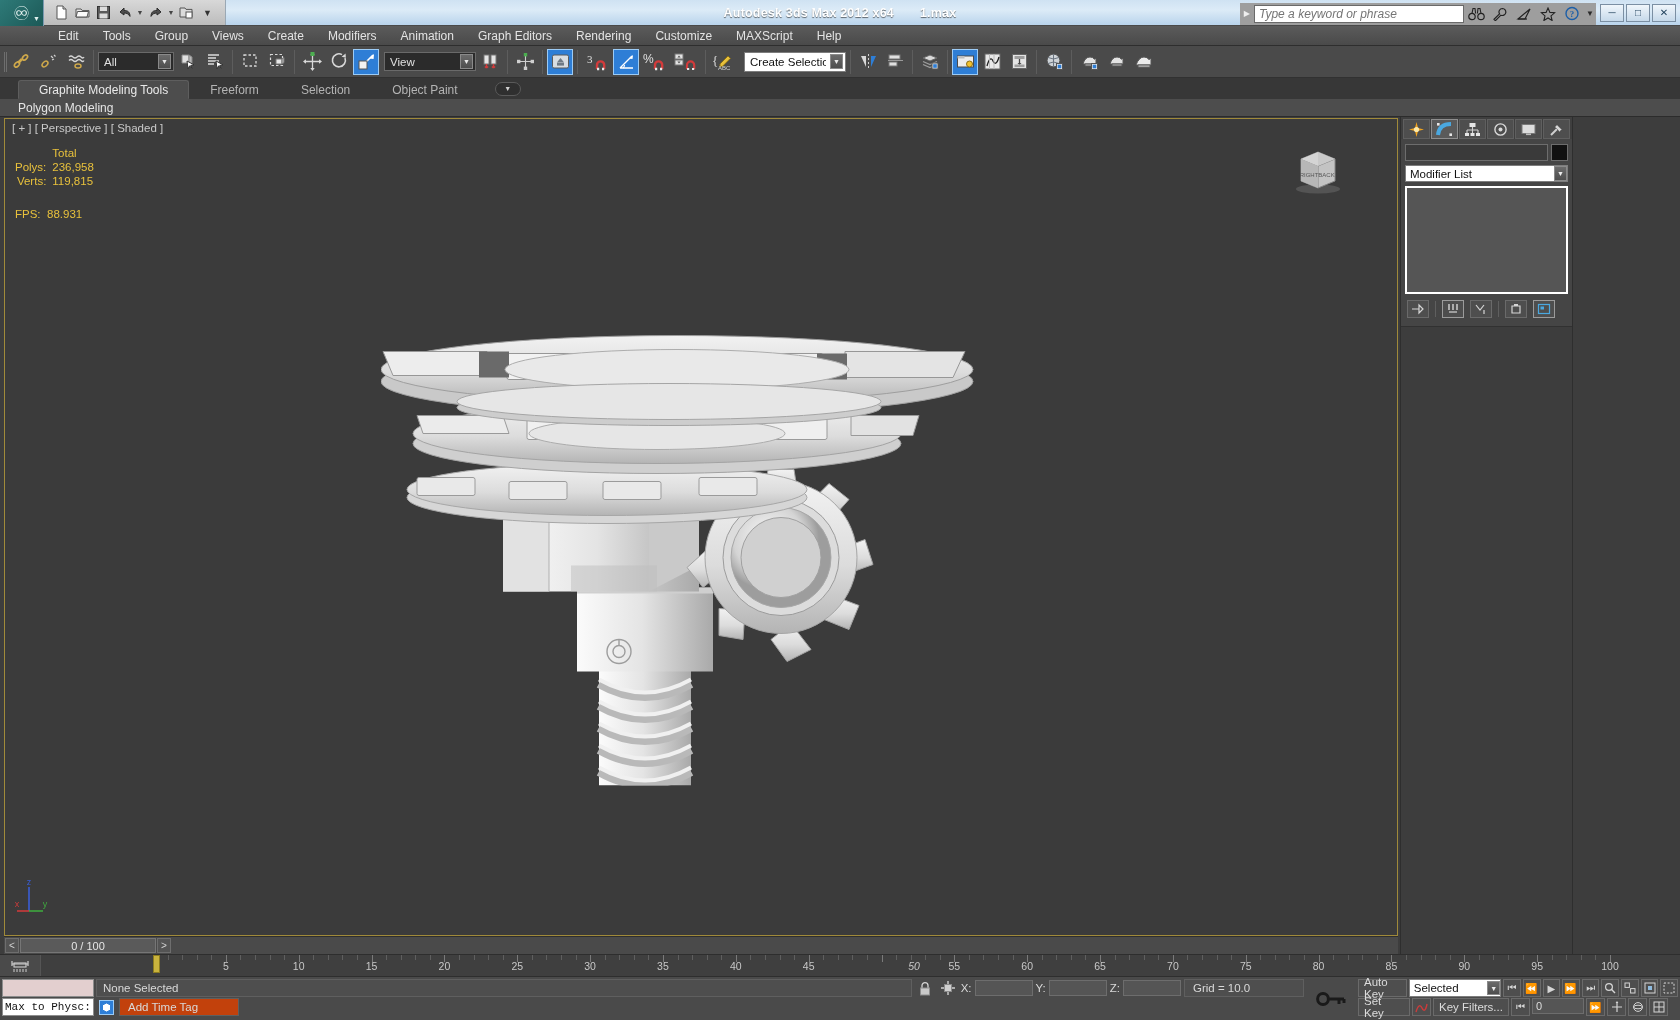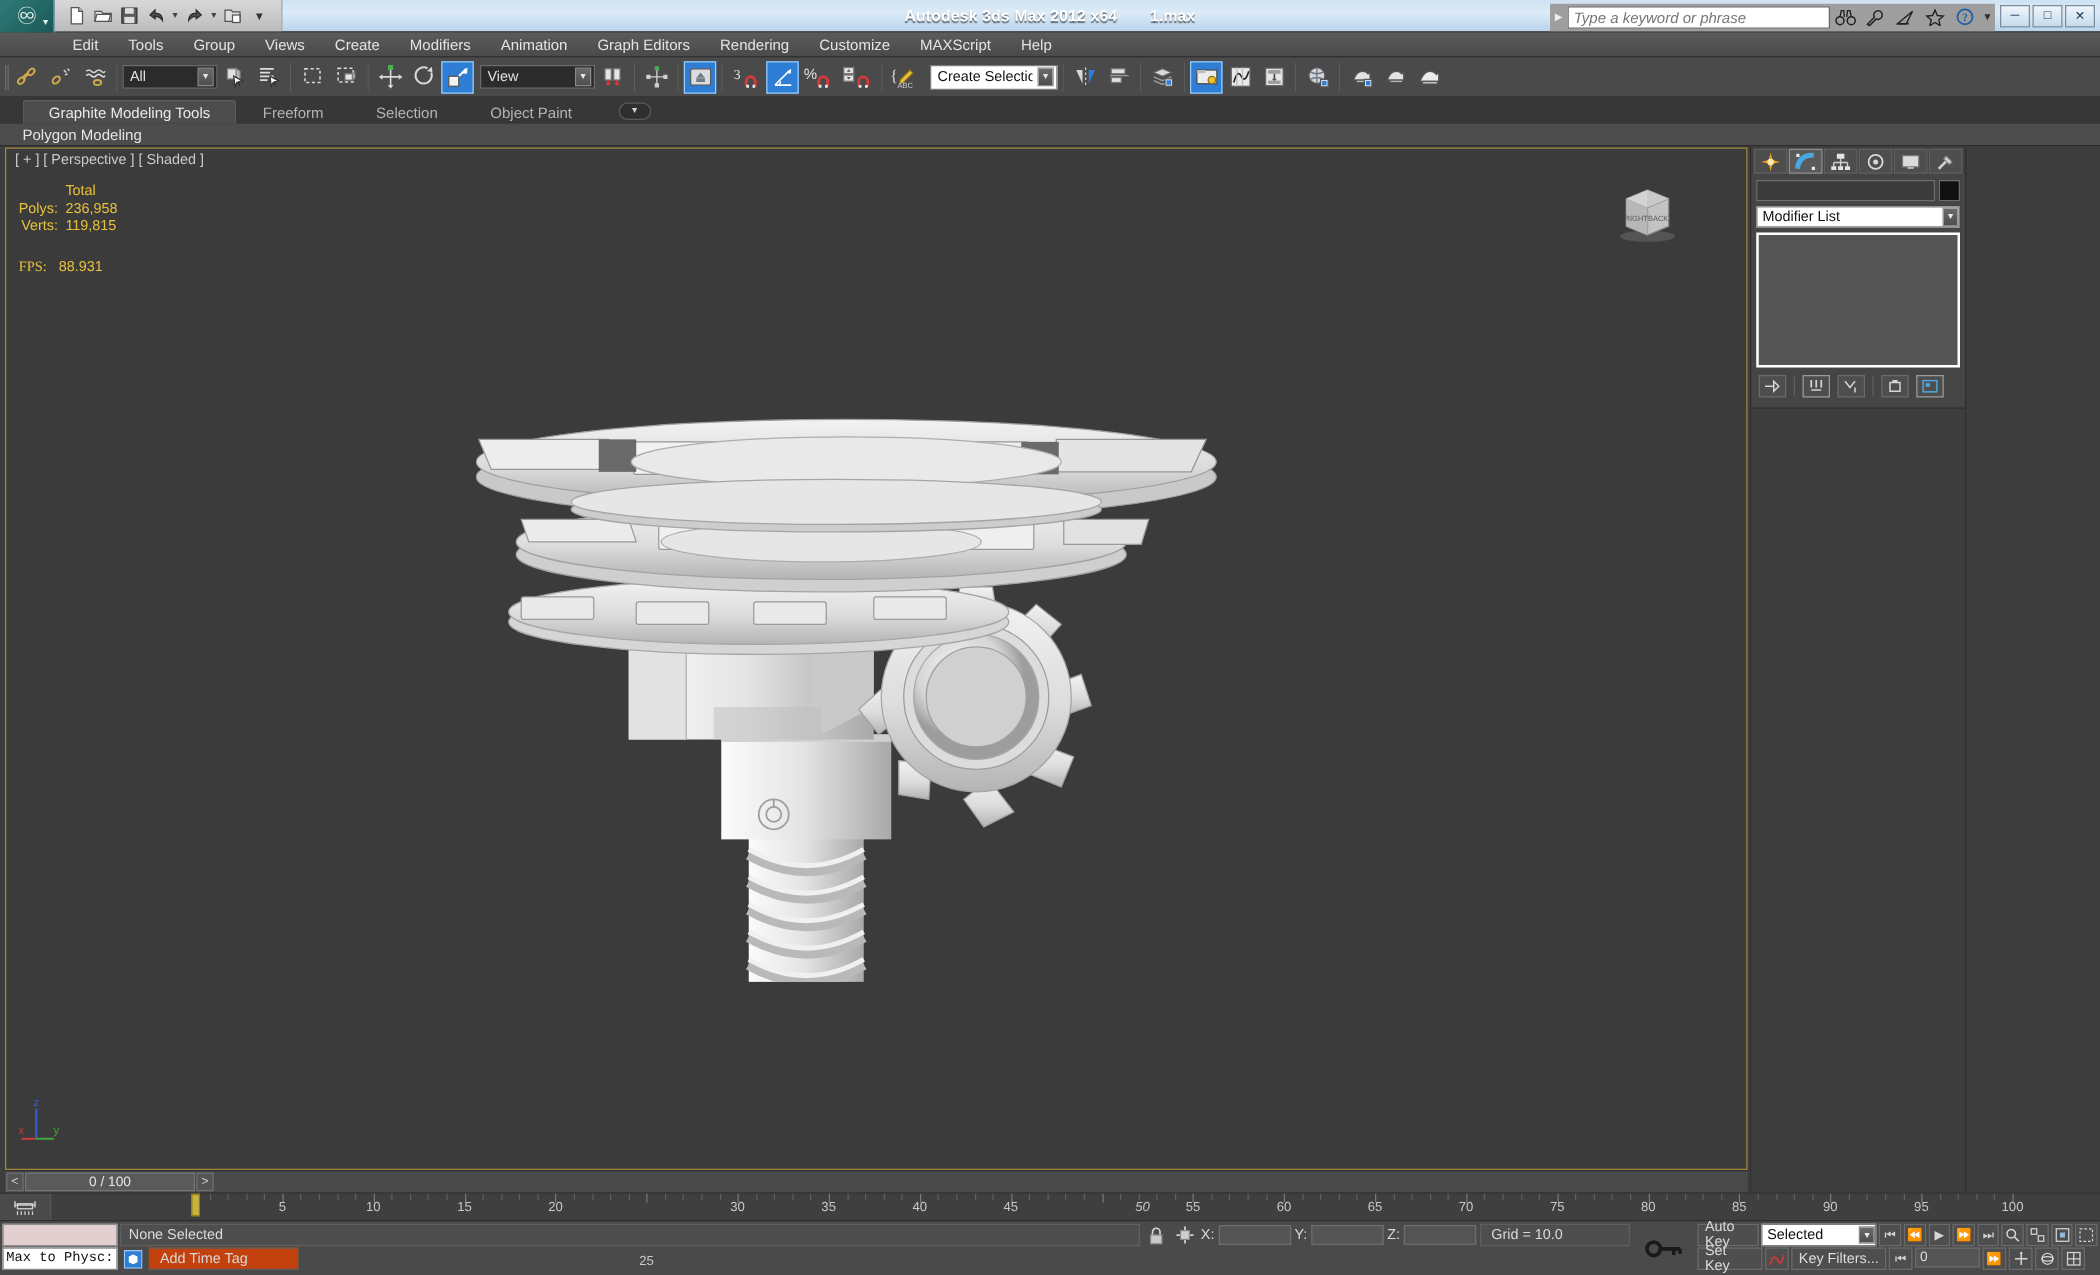--- a/index.html
+++ b/index.html
@@ -107,21 +107,21 @@
     flex:1; background:#3b3b3b; border:1px solid #a08a3a; position:relative; overflow:hidden;
   }
   .vp-label { position:absolute; left:7px; top:3px; font-size:11.5px; color:#c9c9c9;}
   .vp-stats { position:absolute; left:10px; top:28px; font-size:11.5px; color:#e8c13c;
               font-family:"Liberation Sans",sans-serif; }
   .vp-stats table { border-collapse:collapse; }
   .vp-stats td { padding:0 6px 2px 0; }
   .vp-stats td.lab { text-align:right; }
   .vp-stats .hdr td { padding-bottom:2px; }
   .vp-fps { position:absolute; left:10px; top:89px; font-size:11.5px; color:#e8c13c; }
-  .vp-fps span.l { display:inline-block; width:32px;font-family:Liberation Serif, serif; }
+  .vp-fps span.l { display:inline-block; width:32px; }
   .axis-tripod { position:absolute; left:10px; bottom:12px; width:44px; height:46px; }
   .viewcube { position:absolute; right:44px; top:24px; width:70px; height:52px; opacity:.92;}
   .model { position:absolute; left:50%; top:50%; transform:translate(-50%,-50%); }
 
   
   .timeslider { height:18px; background:#4a4a4a; display:flex; align-items:center;
                 border-top:1px solid #2e2e2e; }
   .ts-arrow { width:14px;height:15px;background:#545454;border:1px solid #6e6e6e;color:#d2d2d2;
               font-size:10px;display:flex;align-items:center;justify-content:center;margin:0 1px;}
   .ts-bar { width:136px;height:15px;background:#5a5a5a;border:1px solid #767676;
@@ -878,21 +878,21 @@
         <div class="tb-playhead" style="left: 112px;"></div>
         <div class="tb-tick" style="left: 184.85px;"></div>
         <div class="tb-num" style="left: 184.85px;">5</div>
         <div class="tb-tick" style="left: 257.7px;"></div>
         <div class="tb-num" style="left: 257.7px;">10</div>
         <div class="tb-tick" style="left: 330.55px;"></div>
         <div class="tb-num" style="left: 330.55px;">15</div>
         <div class="tb-tick" style="left: 403.4px;"></div>
         <div class="tb-num" style="left: 403.4px;">20</div>
         <div class="tb-tick" style="left: 476.25px;"></div>
-        <div class="tb-num" style="left: 476.25px; margin-top: 43px;">25</div>
+        <div class="tb-num" style="left: 476.25px;">25</div>
         <div class="tb-tick" style="left: 549.1px;"></div>
         <div class="tb-num" style="left: 549.1px;">30</div>
         <div class="tb-tick" style="left: 621.95px;"></div>
         <div class="tb-num" style="left: 621.95px;">35</div>
         <div class="tb-tick" style="left: 694.8px;"></div>
         <div class="tb-num" style="left: 694.8px;">40</div>
         <div class="tb-tick" style="left: 767.65px;"></div>
         <div class="tb-num" style="left: 767.65px;">45</div>
         <div class="tb-tick" style="left: 840.5px;"></div>
         <div class="tb-num" style="left: 873px; font-style: italic;">50</div>

